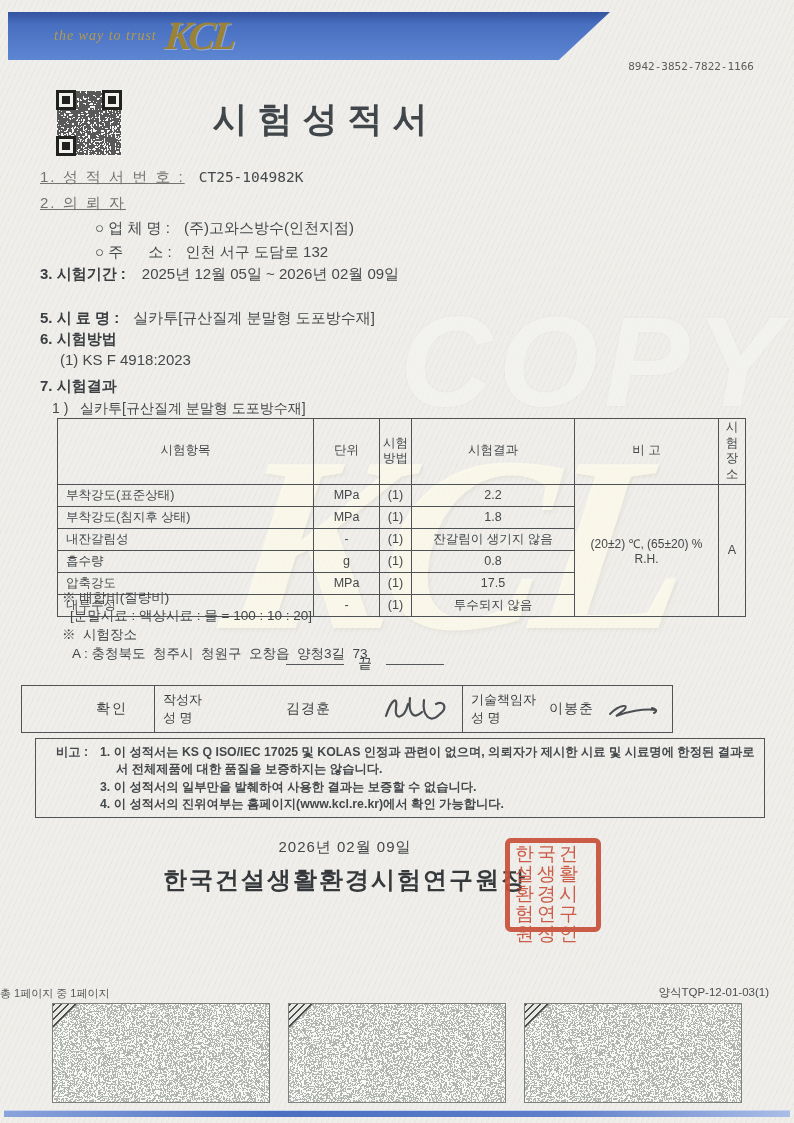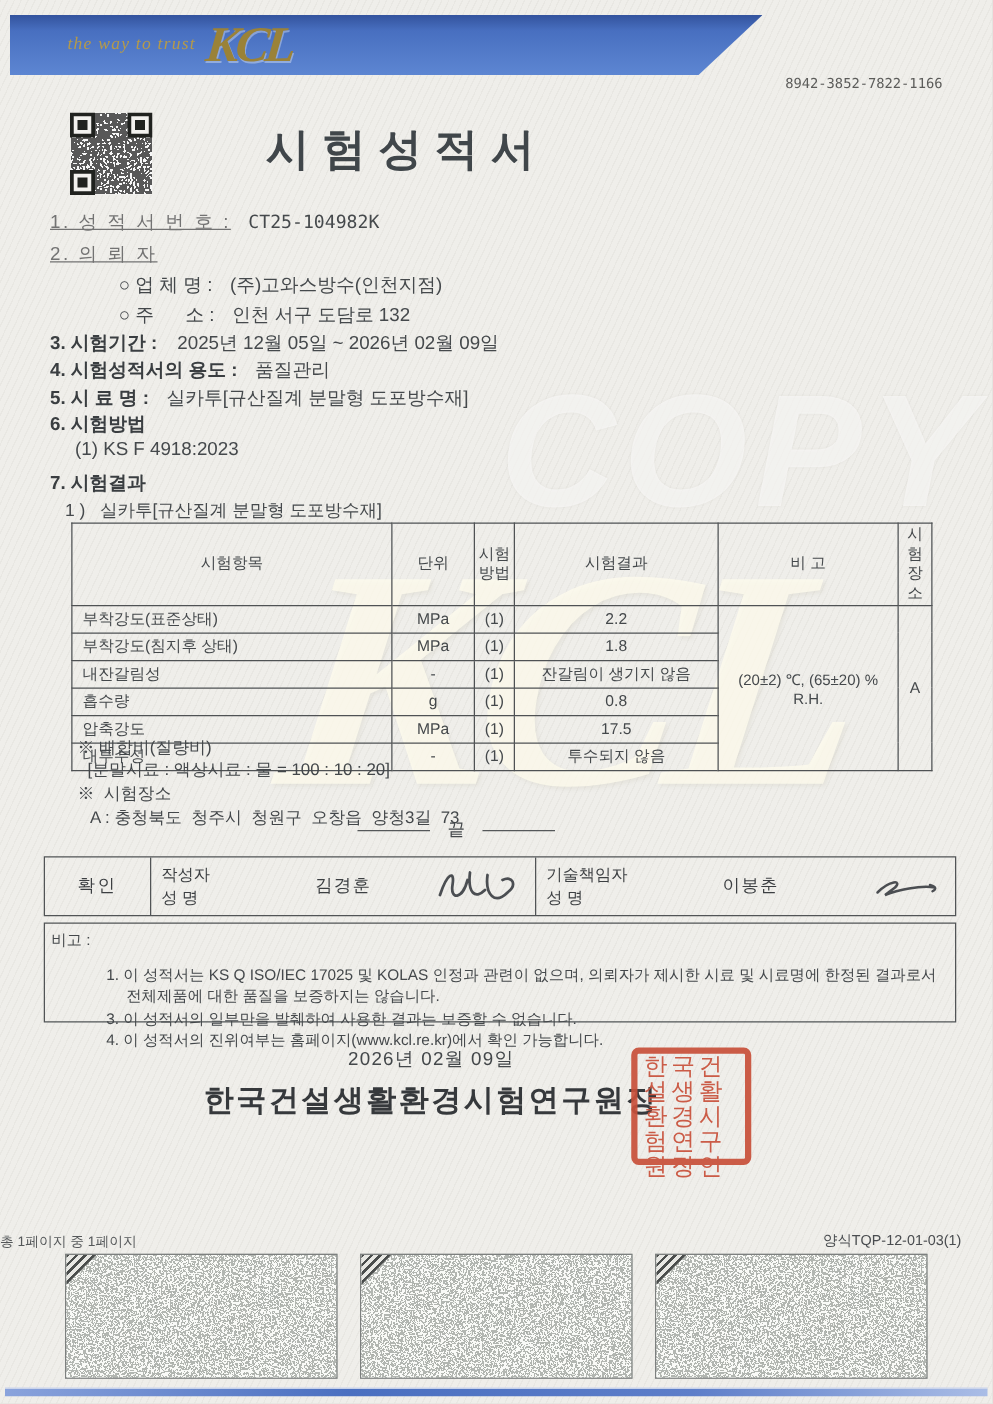--- a/index.html
+++ b/index.html
@@ -46,33 +46,33 @@
     border-collapse:collapse; table-layout:fixed; font-size:12.5px; color:#44484b; }
   table.results th, table.results td { border:1px solid #4f5254; text-align:center; vertical-align:middle; font-weight:normal; padding:1px 2px; }
   table.results thead th { height:36px; white-space:pre-line; line-height:1.25; }
   table.results tbody td { height:22px; }
   table.results td.item { text-align:left; padding-left:8px; }
   
   .subnote { z-index:3; font-size:13.5px; color:#43474a; white-space:pre; }
   .endmark { top:655px; left:0; width:730px; z-index:3; display:flex; align-items:center; justify-content:center; gap:14px; font-size:14px; color:#44484b; }
   .endmark .dash { width:58px; border-top:1.5px solid #55585a; }
   
-  .sigbox { left:35px; top:685px; width:730px; height:48px; z-index:3; border:1.5px solid #515456; display:flex; }
+  .sigbox { left:21px; top:685px; width:652px; height:48px; z-index:3; border:1.5px solid #515456; display:flex;padding-left:48px; }
   .sigcell { display:flex; align-items:center; }
   .sig-confirm { width:85px; justify-content:center; font-size:14px; letter-spacing:2px; border-right:1.2px solid #515456; }
   .sig-writer { width:308px; border-right:1.2px solid #515456; }
   .sig-tech { flex:1; }
   .sig-role { font-size:13px; line-height:1.35; padding-left:8px; white-space:pre-line; width:84px; }
   .sig-name { font-size:14px; letter-spacing:1px; flex:1; text-align:center; }
   .sig-svg { margin-right:6px; }
   
   .notesbox { left:35px; top:738px; width:730px; height:80px; z-index:3; border:1.2px solid #515456;
-    display:flex; padding:5px 8px 4px 5px; font-size:12.3px; color:#44484b; }
+    display:flex; padding:5px 8px 4px 20px; font-size:12.3px; color:#44484b;font-weight:bold; }
   .notes-label { width:44px; flex:none; }
-  .notes-items { flex:1;margin-top:28px; }
+  .notes-items { flex:1; }
   .notes-items div { padding-left:16px; text-indent:-16px; line-height:1.42; }
   
   .f-date { top:838px; left:0; width:690px; text-align:center; z-index:3; font-size:15px; letter-spacing:1px; color:#43474a; }
   .f-org { top:864px; left:0; width:690px; text-align:center; z-index:3; font-size:24px; font-weight:bold; letter-spacing:2px; color:#36393c; }
   .seal { left:505px; top:838px; width:96px; height:94px; z-index:4;
     border:5px solid #c8503a; border-radius:6px; padding:1px 0 0 5px;
     font-family:"Liberation Serif", serif; font-weight:normal; font-size:19px; line-height:20px; letter-spacing:3px;
     color:#c8503a; word-break:break-all; opacity:0.92; }
   .contactbar { left:25px; top:953px; width:745px; height:27px; z-index:3; background:#c9c8c5;
     display:flex; align-items:center; padding-left:12px; font-size:13.5px; color:#3c3f42; }
@@ -141,21 +141,20 @@
     </g>
   </svg>
 
   <div class="abs title">시험성적서</div>
 
   <div class="abs line" style="top:168px"><span class="lbl-sp" style="font-weight:normal">1. 성 적 서 번 호 :</span><span class="val" style="margin-left:14px;font-family:'DejaVu Sans Mono',monospace;font-size:14.5px">CT25-104982K</span></div>
   <div class="abs line" style="top:194px"><span class="lbl-sp" style="font-weight:normal">2. 의 뢰 자</span></div>
   <div class="abs line" style="top:219px;left:95px"><span>○ 업 체 명 :</span><span class="val" style="margin-left:14px">(주)고와스방수(인천지점)</span></div>
   <div class="abs line" style="top:243px;left:95px"><span>○ 주      소 :</span><span class="val" style="margin-left:14px">인천 서구 도담로 132</span></div>
   <div class="abs line" style="top:265px"><b>3. 시험기간 :</b><span class="val" style="margin-left:16px">2025년 12월 05일 ~ 2026년 02월 09일</span></div>
-  <div class="abs line" style="top:287px"><b>4. 시험성적서의 용도 :</b><span class="val" style="margin-left:14px">품질관리</span></div>
   <div class="abs line" style="top:309px"><b>5. 시 료 명 :</b><span class="val" style="margin-left:14px">실카투[규산질계 분말형 도포방수재]</span></div>
   <div class="abs line" style="top:330px"><b>6. 시험방법</b></div>
   <div class="abs line" style="top:351px;left:60px"><span class="val">(1) KS F 4918:2023</span></div>
   <div class="abs line" style="top:377px"><b>7. 시험결과</b></div>
   <div class="abs line" style="top:400px;left:52px;font-size:14px"><span class="val">1 )   실카투[규산질계 분말형 도포방수재]</span></div>
 
   <table class="results">
     <colgroup>
         <col style="width:256px">
         <col style="width:66px">

